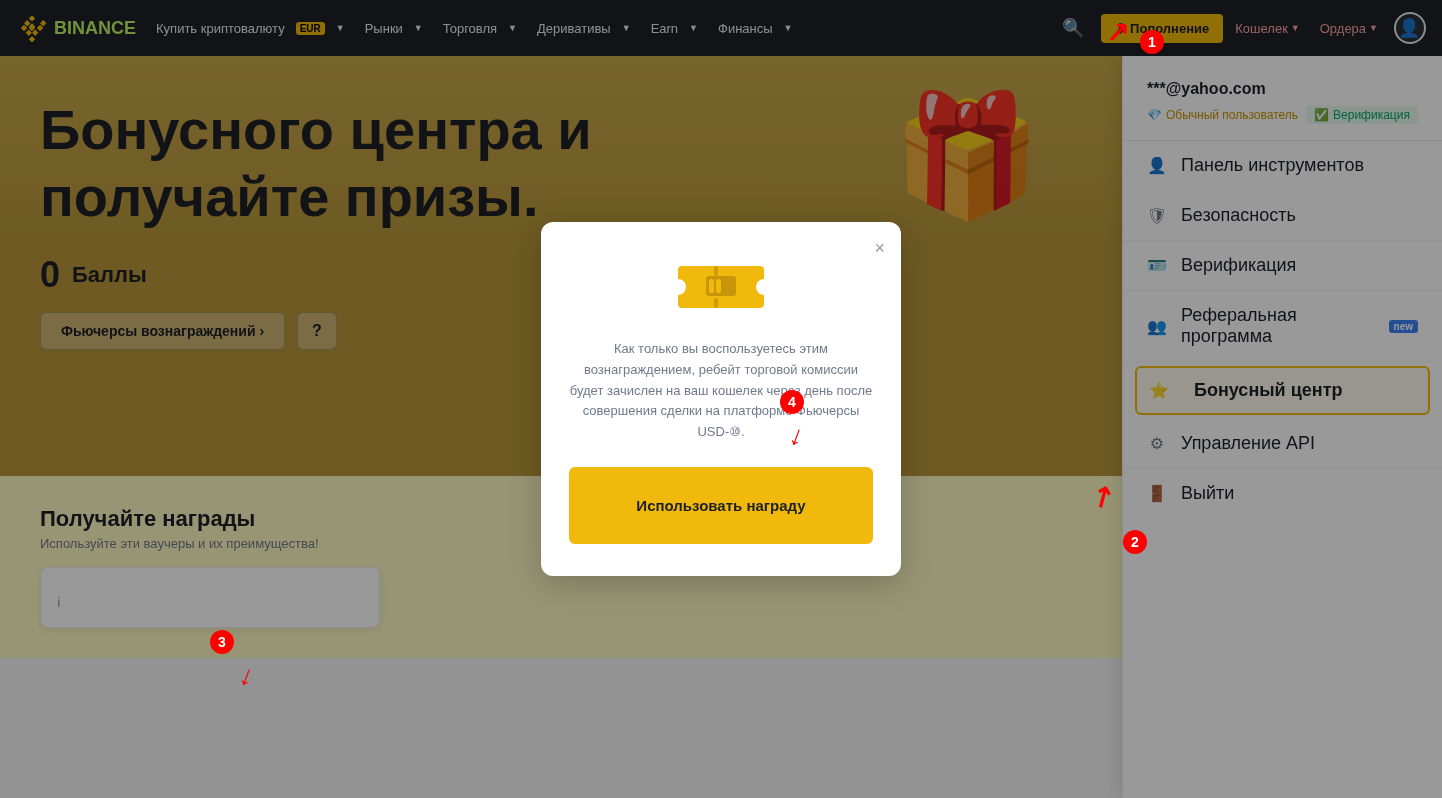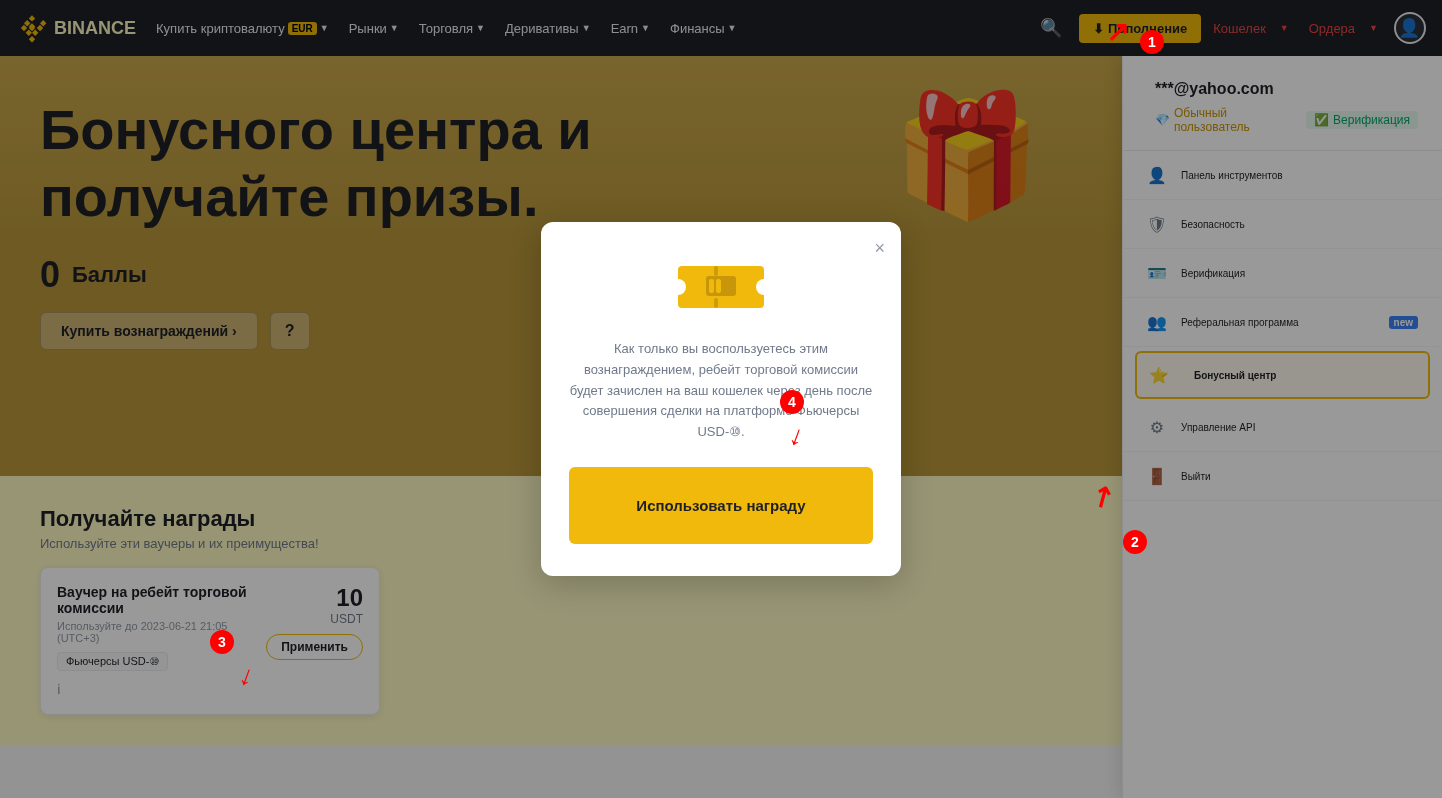--- a/index.html
+++ b/index.html
@@ -26,21 +26,21 @@
       width: 32px;
       height: 32px;
     }
     .nav-item {
       color: #eaecef;
       font-size: 13px;
       padding: 0 8px;
       cursor: pointer;
       display: flex;
       align-items: center;
-      gap: 3px;
+      gap: 11px;
       white-space: nowrap;
     }
     .nav-badge {
       background: #f0b90b;
       color: #000;
       font-size: 10px;
       font-weight: bold;
       padding: 1px 4px;
       border-radius: 3px;
     }
@@ -59,27 +59,27 @@
       border: none;
       border-radius: 4px;
       padding: 7px 14px;
       cursor: pointer;
       display: flex;
       align-items: center;
       gap: 4px;
       white-space: nowrap;
     }
     .nav-text-btn {
-      color: #ef4444;
+      color: #fca5a5;
       font-size: 13px;
       padding: 0 8px;
       cursor: pointer;
       display: flex;
       align-items: center;
-      gap: 14px;
+      gap: 3px;
     }
     .nav-avatar {
       width: 32px;
       height: 32px;
       border-radius: 50%;
       background: #2b2f36;
       border: 2px solid #eaecef;
       display: flex;
       align-items: center;
       justify-content: center;
@@ -235,21 +235,21 @@
       width: 320px;
       background: #fff;
       border-left: 1px solid #eaecef;
       box-shadow: -4px 0 16px rgba(0,0,0,0.1);
       padding: 0;
       overflow-y: auto;
       position: relative;
     }
 
     .user-info-section {
-      padding: 24px 24px 16px 32px;
+      padding: 24px 24px 16px 24px;
       border-bottom: 1px solid #eaecef;
     }
     .user-email {
       font-size: 16px;
       font-weight: 700;
       color: #1e2026;
       display: flex;
       align-items: center;
       gap: 8px;
     }
@@ -298,21 +298,21 @@
       width: 20px;
       height: 20px;
       display: flex;
       align-items: center;
       justify-content: center;
       color: #707a8a;
       font-size: 16px;
     }
     .menu-label {
       flex: 1;
-      font-size: 10px;
+      font-size: 18px;
     }
     .menu-badge-new {
       background: #3b82f6;
       color: #fff;
       font-size: 10px;
       font-weight: bold;
       padding: 1px 5px;
       border-radius: 3px;
     }
 
@@ -389,21 +389,21 @@
       <polygon points="10,14 14,10 18,14 14,18" fill="#f0b90b"></polygon>
       <polygon points="30,14 34,10 38,14 34,18" fill="#f0b90b"></polygon>
       <polygon points="20,14 24,18 20,22 16,18" fill="#f0b90b"></polygon>
       <polygon points="6,20 10,16 14,20 10,24" fill="#f0b90b"></polygon>
       <polygon points="26,20 30,16 34,20 30,24" fill="#f0b90b"></polygon>
       <polygon points="16,20 20,24 24,20 20,16" fill="#f0b90b"></polygon>
       <polygon points="20,26 24,22 28,26 24,30" fill="#f0b90b"></polygon>
       <polygon points="12,26 16,22 20,26 16,30" fill="#f0b90b"></polygon>
       <polygon points="20,30 24,34 20,38 16,34" fill="#f0b90b"></polygon>
     </svg>
-    <span style="color:#fef9c3;font-size:18px;font-weight:800;">BINANCE</span>
+    <span style="color:#bef264;font-size:18px;font-weight:800;">BINANCE</span>
   </div>
 
   <div class="nav-item">
     <span>Купить криптовалюту</span>
     <span class="nav-badge">EUR</span>
     <span class="chevron">▼</span>
   </div>
   <div class="nav-item">
     <span>Рынки</span>
     <span class="chevron">▼</span>
@@ -452,44 +452,30 @@
       <h1 class="hero-title">Бонусного центра и получайте призы.</h1>
 
       <div style="position:absolute; right: 80px; top: 30px; font-size: 120px; opacity:0.9;">🎁</div>
 
       <div class="points-row">
         <span class="points-number">0</span>
         <span class="points-label">Баллы</span>
       </div>
 
       <div class="buttons-row">
-        <button class="btn-shop">Купить вознаграждений ›</button>
+        <button class="btn-shop">Фьючерсы вознаграждений ›</button>
         <button class="btn-question">?</button>
       </div>
     </div>
 
     <div style="background: #fef9c3; padding: 30px 40px;">
       <div class="rewards-title">Получайте награды</div>
       <div class="rewards-subtitle">Используйте эти ваучеры и их преимущества!</div>
 
       <div class="voucher-card">
-        <div class="voucher-card-inner">
-          <div>
-            <div class="voucher-title">Ваучер на ребейт торговой комиссии</div>
-            <div class="voucher-expiry">Используйте до 2023-06-21 21:05 (UTC+3)</div>
-            <div class="voucher-tag">
-              <span>Фьючерсы USD-⑩</span>
-            </div>
-          </div>
-          <div class="voucher-right">
-            <div class="voucher-amount">10</div>
-            <div class="voucher-currency">USDT</div>
-            <button class="btn-apply">Применить</button>
-          </div>
-        </div>
         <div class="info-icon">ℹ</div>
       </div>
     </div>
   </div>
 
   <div class="sidebar-dropdown">
     <div class="user-info-section">
       <div class="user-email">
         <span>***@yahoo.com</span>
       </div>

